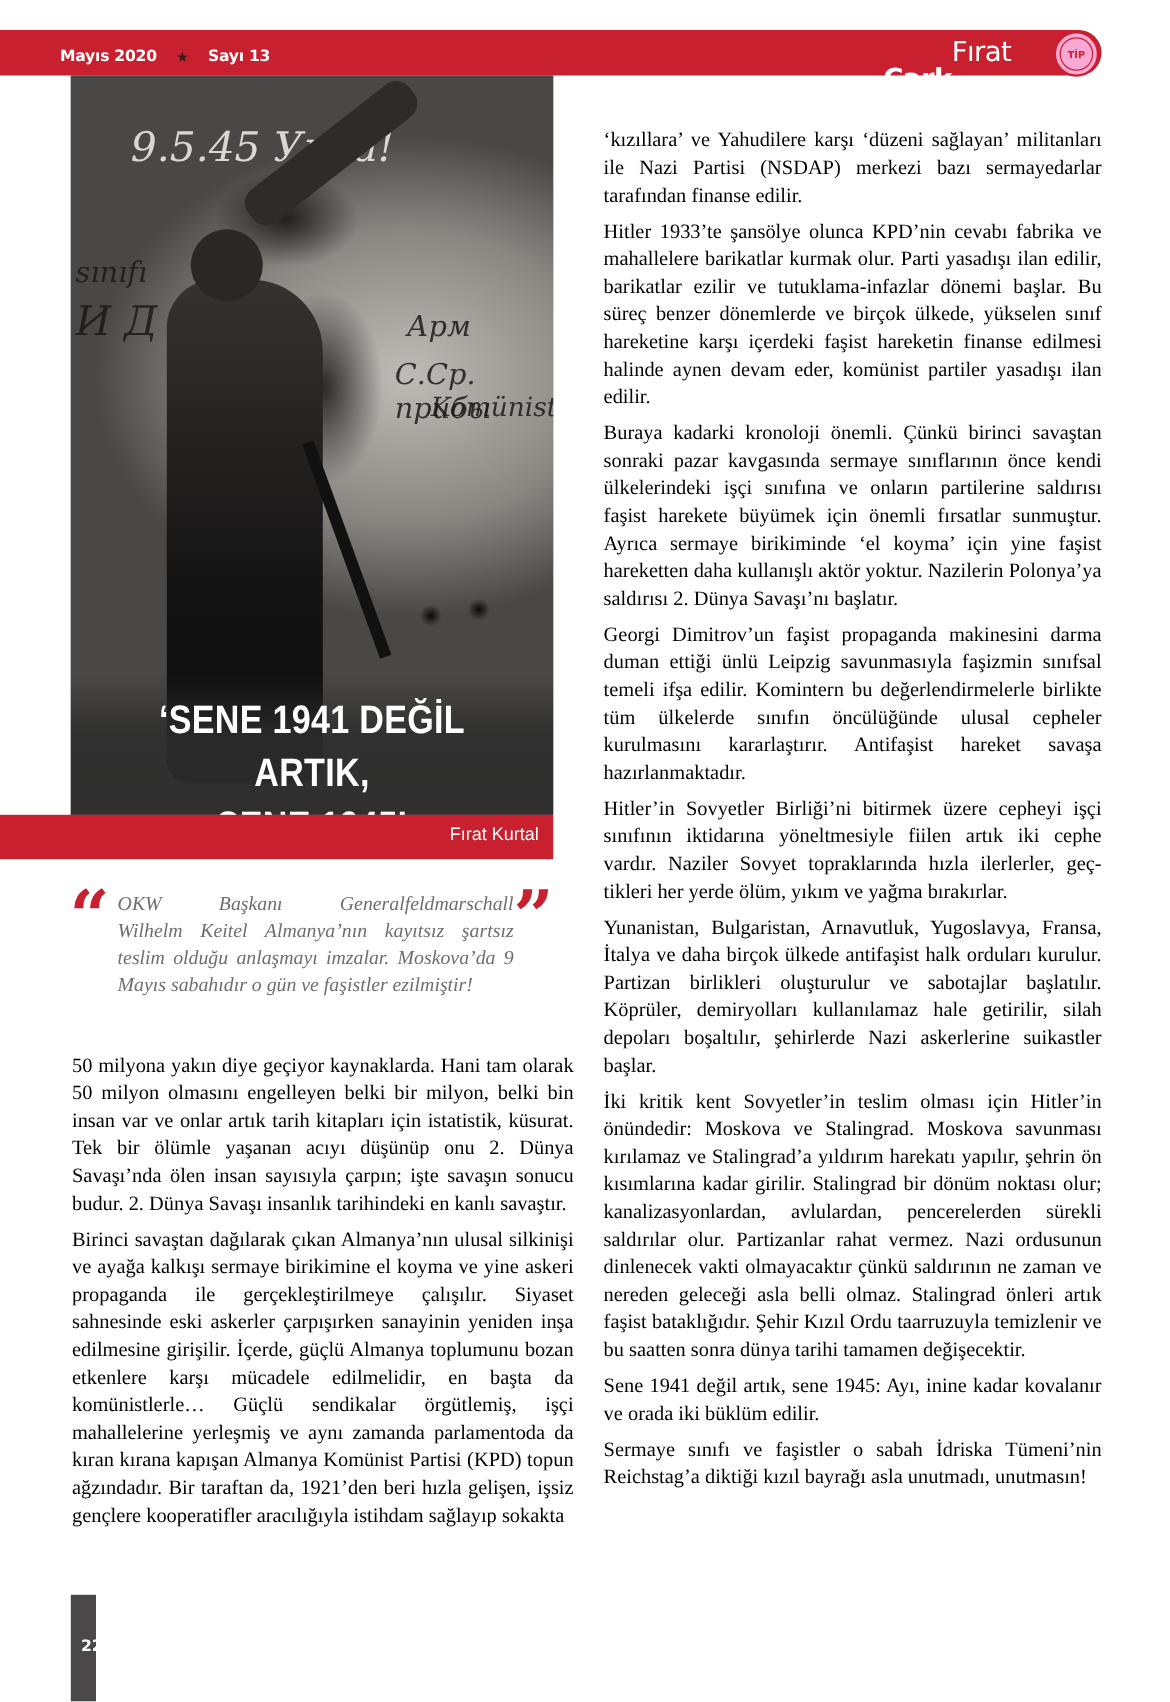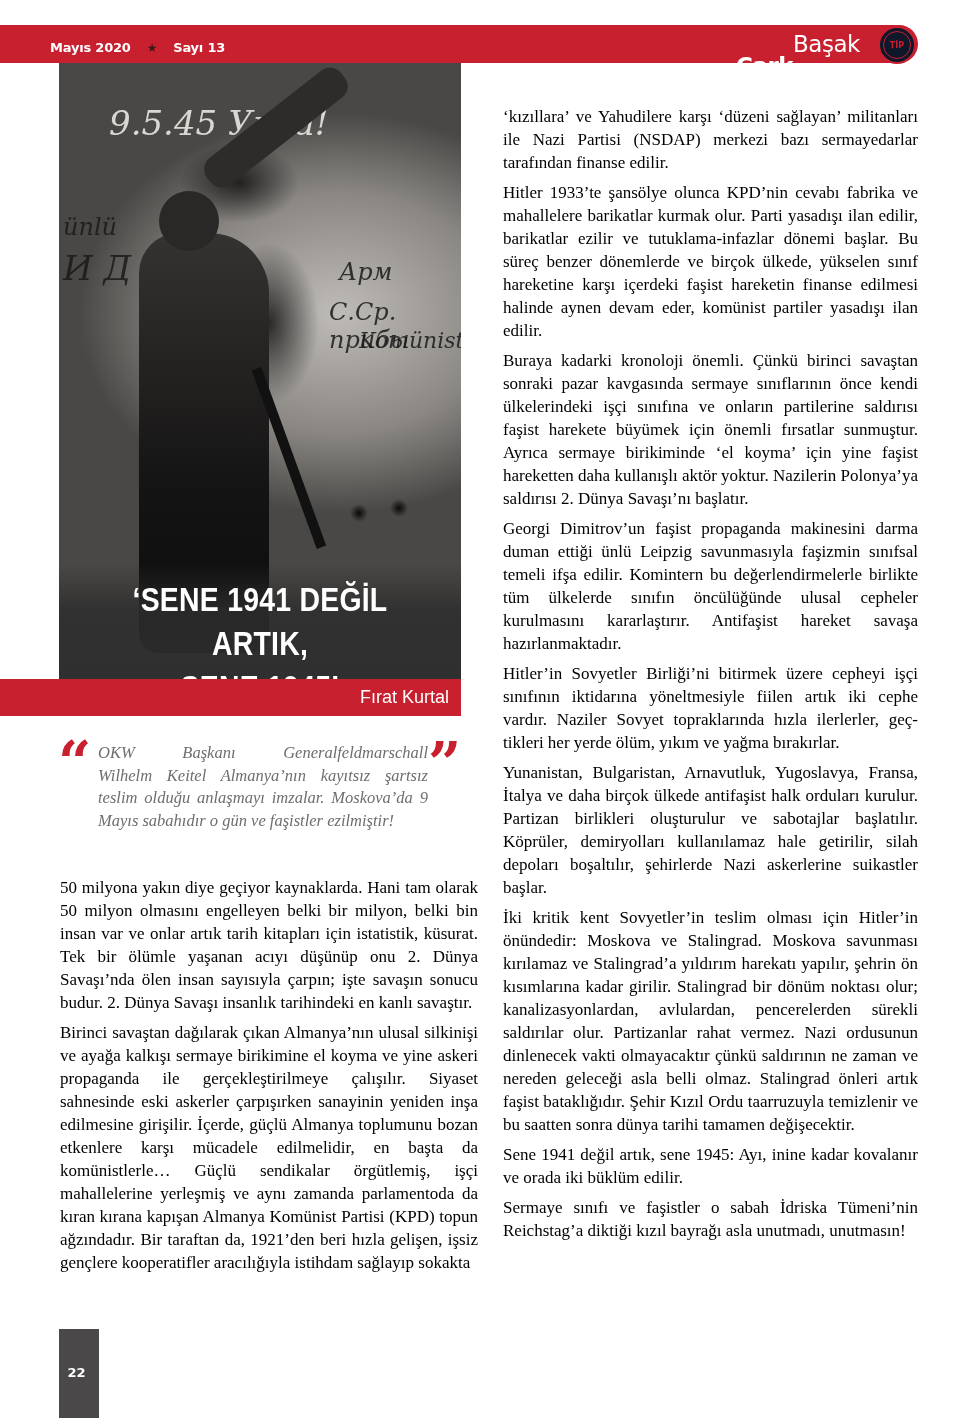--- a/index.html
+++ b/index.html
@@ -18,21 +18,21 @@
     }
     .issue .star { color: #3a1a1a; font-size: 12px; }
     .brand {
       position: absolute; left: 736px; top: 29px; height: 30px;
       font-family: "DejaVu Sans", sans-serif; font-size: 23px; color: #ffffff;
       display: flex; align-items: center; letter-spacing: -0.5px;
     }
     .brand .b1 { font-weight: bold; margin-top: 43px; }
     .logo {
       position: absolute; left: 878px; top: 26px; width: 38px; height: 38px;
-      border-radius: 50%; background: #0f172a; border: 2px solid #c8202f;
+      border-radius: 50%; background: #f9a8d4; border: 2px solid #c8202f;
       display: flex; align-items: center; justify-content: center;
     }
     .logo .inner {
       width: 28px; height: 28px; border-radius: 50%; border: 1.5px solid #c8202f;
       display: flex; align-items: center; justify-content: center;
       font-family: "DejaVu Sans", sans-serif; font-weight: bold; font-size: 8px; color: #c8202f;
     }
 
     .photo {
       position: absolute; left: 59px; top: 63px; width: 402px; height: 616px;
@@ -77,21 +77,21 @@
       text-align: center; color: #ffffff;
       font-family: "Liberation Sans", sans-serif; font-weight: bold; font-size: 33px;
       line-height: 44px; letter-spacing: 0.3px;
       transform: scaleX(0.86); transform-origin: center top;
     }
     .author-bar {
       position: absolute; left: 0; top: 679px; width: 461px; height: 37px; background: #c8202f;
     }
     .author {
       position: absolute; right: 12px; top: 8px;
-      font-family: "Liberation Sans", sans-serif; font-size: 18px; color: #ffffff;
+      font-family: "Liberation Sans", sans-serif; font-size: 15px; color: #ffffff;
     }
 
     .pullquote { position: absolute; left: 62px; top: 740px; width: 404px; height: 130px; }
     .quote-open, .quote-close {
       position: absolute; font-family: "DejaVu Serif", serif; font-weight: bold;
       color: #c8202f; font-size: 58px; line-height: 58px;
     }
     .quote-open { left: -4px; top: -6px; }
     .quote-close { left: 366px; top: -6px; }
     .quote-text {
@@ -100,47 +100,47 @@
       line-height: 22.6px; color: #6d6e70; text-align: justify;
     }
     .quote-text .l1 { display: block; text-align-last: justify; }
 
     .col { position: absolute; font-size: 17px; line-height: 23px; text-align: justify; color: #000000; }
     .col p { margin-bottom: 7px; hyphens: manual; }
     .col-left { left: 60px; top: 876px; width: 418px; }
     .col-right { left: 503px; top: 105px; width: 415px; }
 
     .page-num-box {
-      position: absolute; left: 59px; top: 1329px; width: 40px; height: 89px; background: #4a4849;
+      position: absolute; left: 59px; top: 1329px; width: 21px; height: 89px; background: #4a4849;
     }
     .page-num {
       position: absolute; left: 0; top: 36px; width: 35px; text-align: center;
       font-family: "DejaVu Sans", sans-serif; font-weight: bold; font-size: 13px; color: #ffffff;
     }
   </style>
 </head>
 <body>
 
 <div class="topbar"></div>
 <div class="issue">
   <span>Mayıs 2020</span>
   <span class="star">★</span>
   <span>Sayı 13</span>
 </div>
 <div class="brand">
   <span class="b1">Çark</span>
-  <span class="b2">Başak</span>
+  <span class="b2">Fırat</span>
 </div>
 <div class="logo">
   <div class="inner">TİP</div>
 </div>
 
 <div class="photo">
   <span class="scribble" style="left:50px;top:40px;font-size:34px;">9.5.45 Ураа!</span>
-  <span class="scribble dark" style="left:4px;top:150px;font-size:24px;">ünlü</span>
+  <span class="scribble dark" style="left:4px;top:150px;font-size:24px;">sınıfı</span>
   <span class="scribble dark" style="left:4px;top:185px;font-size:34px;">И Д</span>
   <span class="scribble dark" style="left:280px;top:195px;font-size:24px;">Арм</span>
   <span class="scribble dark" style="left:270px;top:235px;font-size:24px;">С.Ср. прибы</span>
   <span class="scribble dark" style="left:300px;top:265px;font-size:22px;">Komünist</span>
   <div class="soldier-body"></div>
   <div class="soldier-arm"></div>
   <div class="soldier-head"></div>
   <div class="rifle"></div>
   <div class="shade"></div>
 </div>

